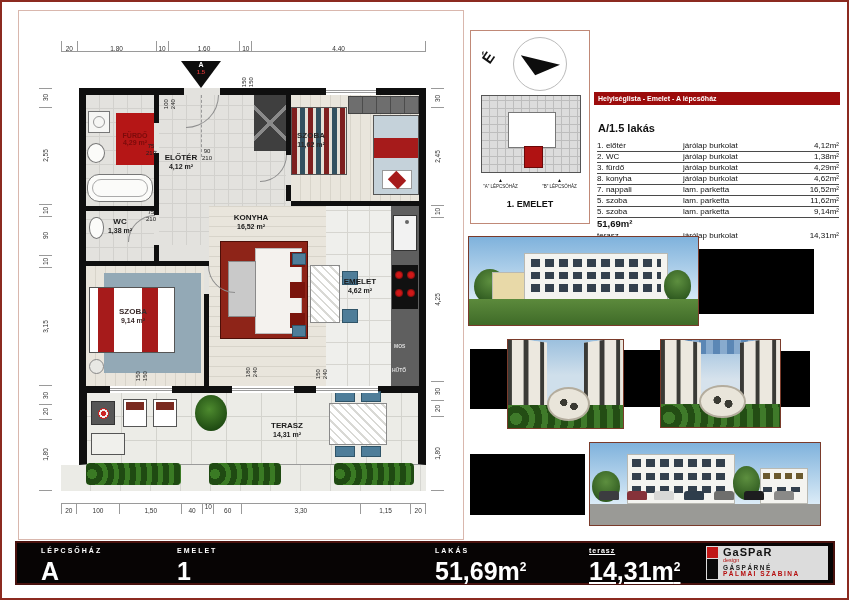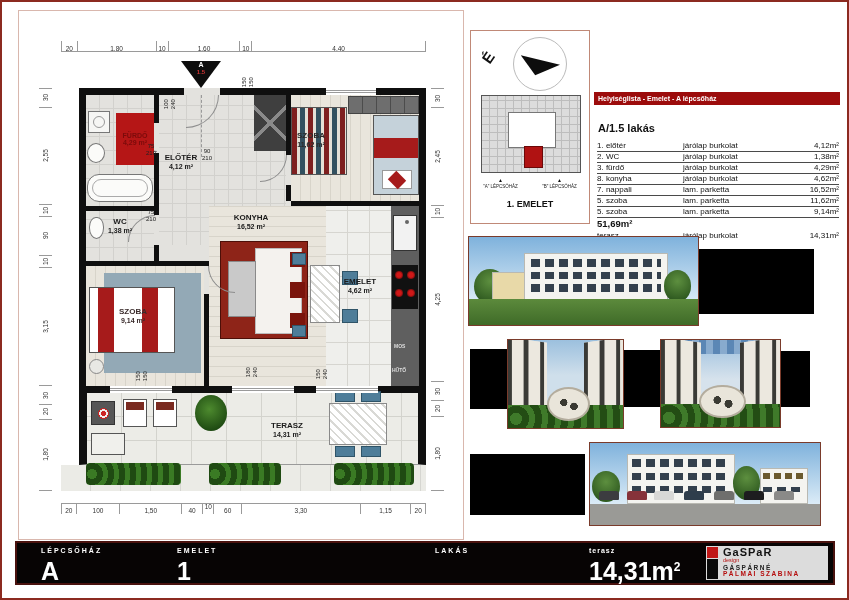--- a/index.html
+++ b/index.html
@@ -532,22 +532,23 @@
     <div class="fcol" style="left:24px;">
       <span class="lab">LÉPCSŐHÁZ</span>
       <span class="val"><span>A</span><sup></sup></span>
     </div>
     <div class="fcol" style="left:160px;">
       <span class="lab">EMELET</span>
       <span class="val"><span>1</span><sup></sup></span>
     </div>
     <div class="fcol" style="left:418px;">
       <span class="lab">LAKÁS</span>
-    </div>
-    <div class="fcol" style="left:572px;">
+      <span class="val"><span>51,69m</span><sup>2</sup></span>
+    </div>
+    <div class="fcol" style="left:572px;text-decoration:underline;">
       <span class="lab" style="letter-spacing:1px;text-transform:none;">terasz</span>
       <span class="val"><span>14,31m</span><sup>2</sup></span>
     </div>
     <div class="logo">
       <div class="squares">
           <span class="sq-red"></span>
           <span class="sq-blk"></span>
         </div>
       <div class="ltext">
         <span class="brand">GaSPaR</span>

